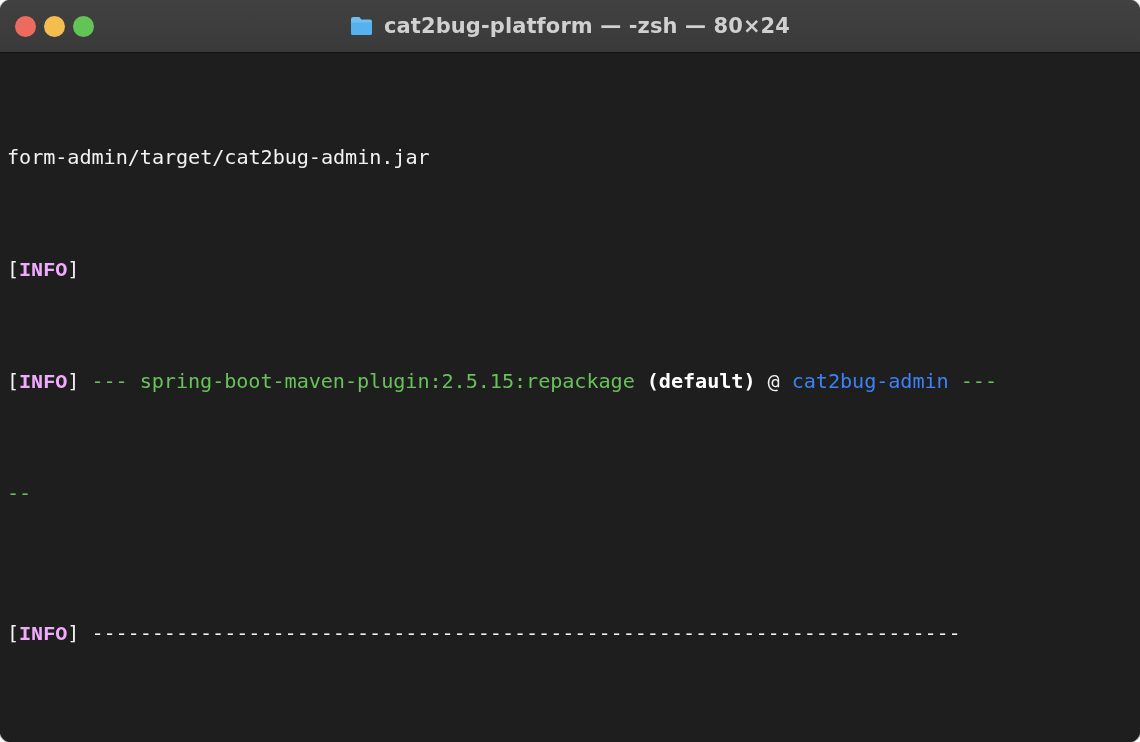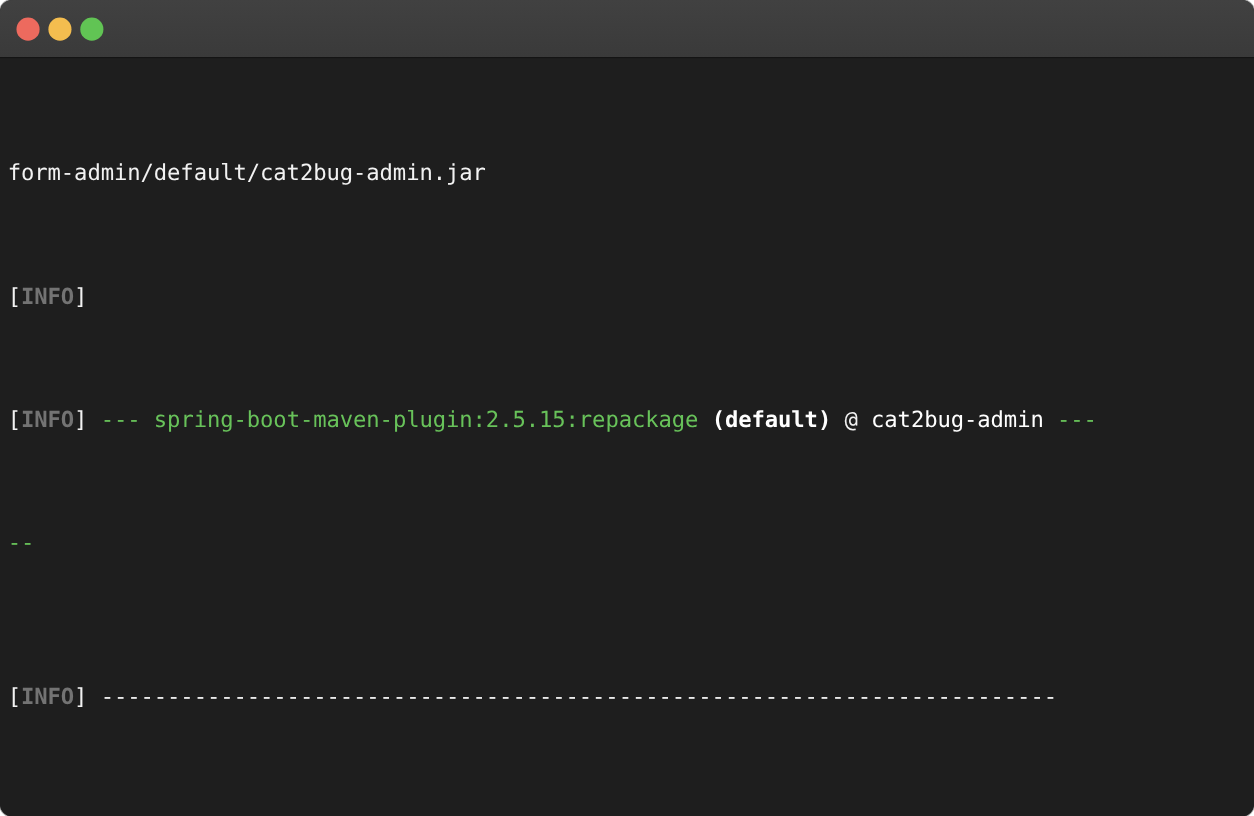--- a/index.html
+++ b/index.html
@@ -91,42 +91,51 @@
     letter-spacing: -0.08px;
     color: #f2f2f2;
     white-space: pre;
   }
   .line {
     height: 28px;
     white-space: pre;
   }
 
   .c-white   { color: #f2f2f2; }
-  .c-info    { color: #737373; font-weight: bold; }
+  .c-info    { color: #f0abfc; font-weight: bold; font-family: Liberation Mono, monospace; }
   .c-green   { color: #68c25a; }
-  .c-cyan    { color: #ffffff; }
+  .c-cyan    { color: #3b82f6; }
   .c-bold    { color: #ffffff; font-weight: bold; margin-top: 28px; }
 </style>
 </head>
 <body>
 
 <div class="window">
 
   <div class="titlebar">
     <div class="traffic">
       <span class="dot dot-close"></span>
       <span class="dot dot-min"></span>
       <span class="dot dot-zoom"></span>
     </div>
+    <div class="title-wrap">
+      <span>
+        <svg class="folder-icon" viewBox="0 0 23 20" xmlns="http://www.w3.org/2000/svg">
+          <path d="M1 3.2 A2.2 2.2 0 0 1 3.2 1 H9.3 L11.4 3.6 H19.8 A2.2 2.2 0 0 1 22 5.8 V16.8 A2.2 2.2 0 0 1 19.8 19 H3.2 A2.2 2.2 0 0 1 1 16.8 Z" fill="#6fc0f0"></path>
+          <path d="M1 6.6 H22 V16.8 A2.2 2.2 0 0 1 19.8 19 H3.2 A2.2 2.2 0 0 1 1 16.8 Z" fill="#56b2ee"></path>
+        </svg>
+      </span>
+      <span class="title-text">cat2bug-platform — -zsh — 80×24</span>
+    </div>
   </div>
 
   <div class="terminal">
     <div class="term-lines">
 
-      <div class="line"><span class="c-white">form-admin/default/cat2bug-admin.jar</span></div>
+      <div class="line"><span class="c-white">form-admin/target/cat2bug-admin.jar</span></div>
 
       <div class="line"><span class="c-white">[</span><span class="c-info">INFO</span><span class="c-white">]</span></div>
 
       <div class="line"><span class="c-white">[</span><span class="c-info">INFO</span><span class="c-white">] </span><span class="c-green">---</span><span class="c-white"> </span><span class="c-green">spring-boot-maven-plugin:2.5.15:repackage</span><span class="c-white"> </span><span class="c-bold">(default)</span><span class="c-white"> </span><span class="c-white">@</span><span class="c-white"> </span><span class="c-cyan">cat2bug-admin</span><span class="c-white"> </span><span class="c-green">---</span></div>
 
       <div class="line"><span class="c-green">--</span></div>
 
 
       <div class="line"><span class="c-white">[</span><span class="c-info">INFO</span><span class="c-white">] </span><span class="c-white">------------------------------------------------------------------------</span></div>
 

